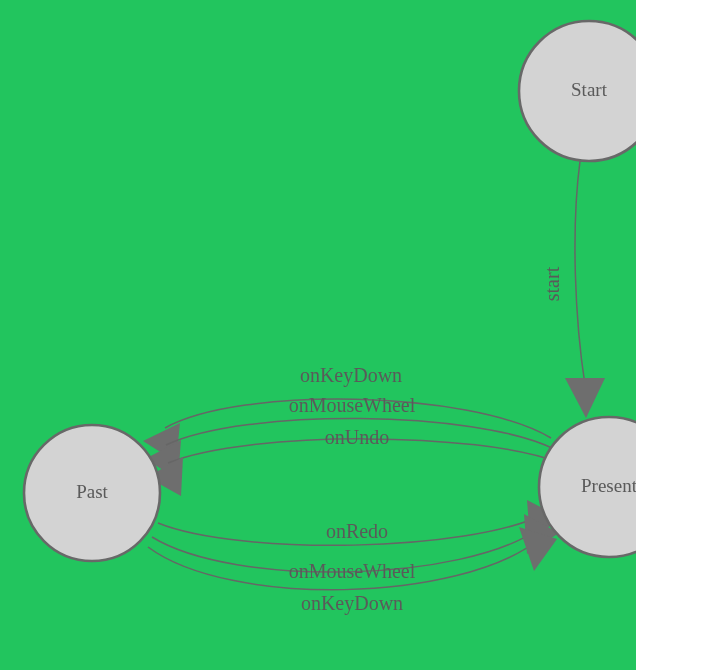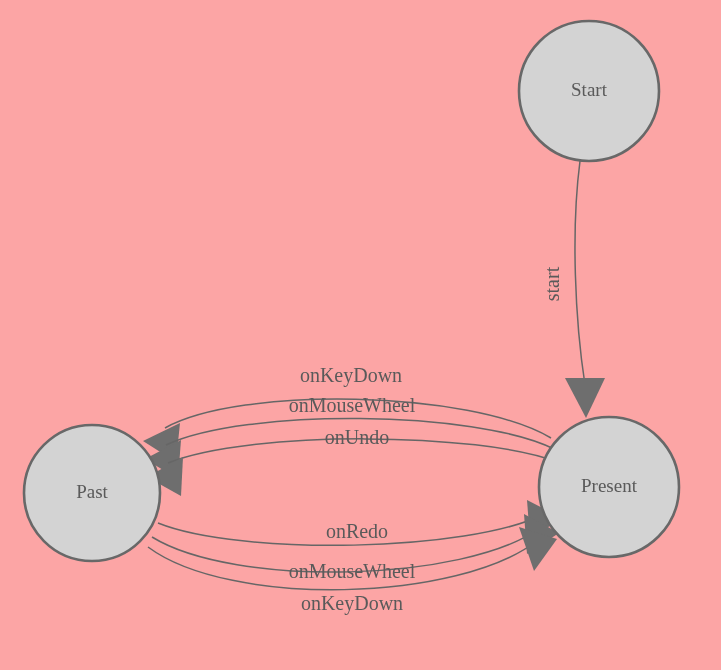--- a/index.html
+++ b/index.html
@@ -2,23 +2,23 @@
 <html><head>
 <meta charset="utf-8">
 <style>
   html, body {
     margin: 0;
     padding: 0;
     background: #ffffff;
   }
   #canvas {
     position: relative;
-    width: 721px;
+    width: 636px;
     height: 670px;
-    background: #fca5a5;
+    background: #22c55e;
     overflow: hidden;
     font-family: "Liberation Serif", "DejaVu Serif", serif;
   }
   svg.diagram {
     position: absolute;
     top: 0;
     left: 0;
     width: 721px;
     height: 670px;
   }

